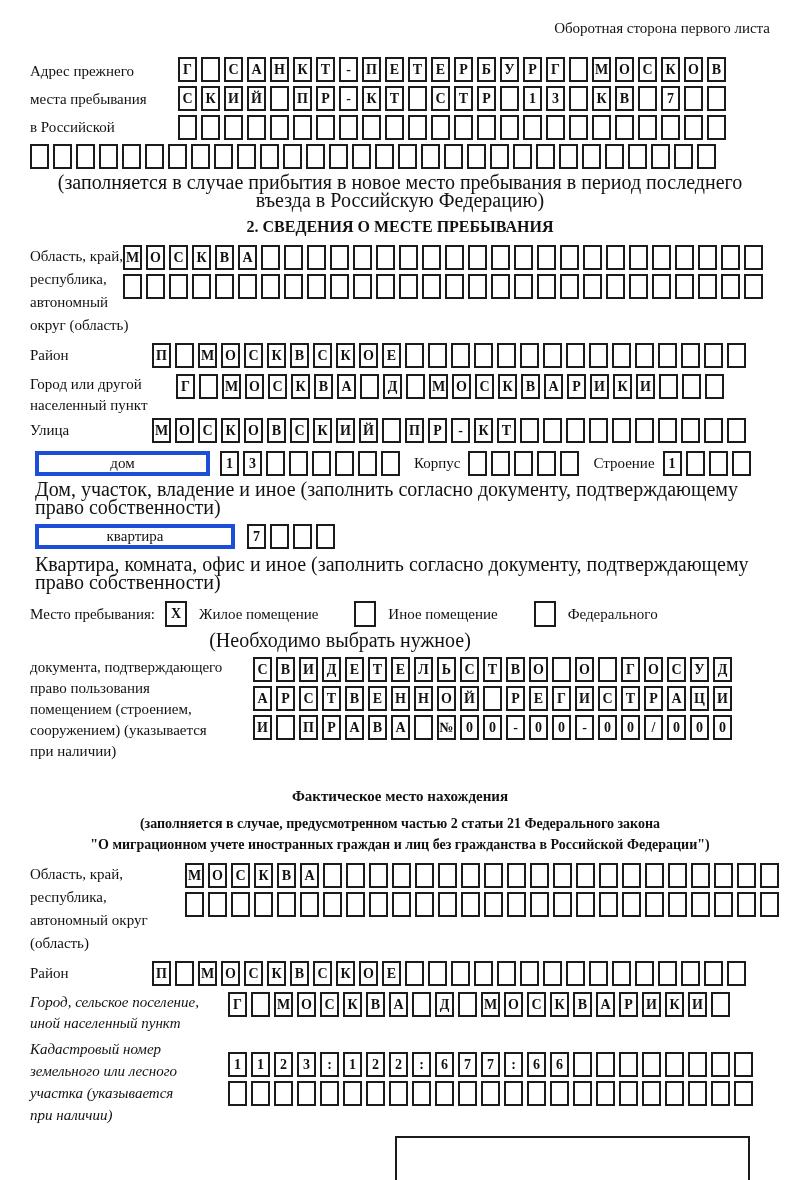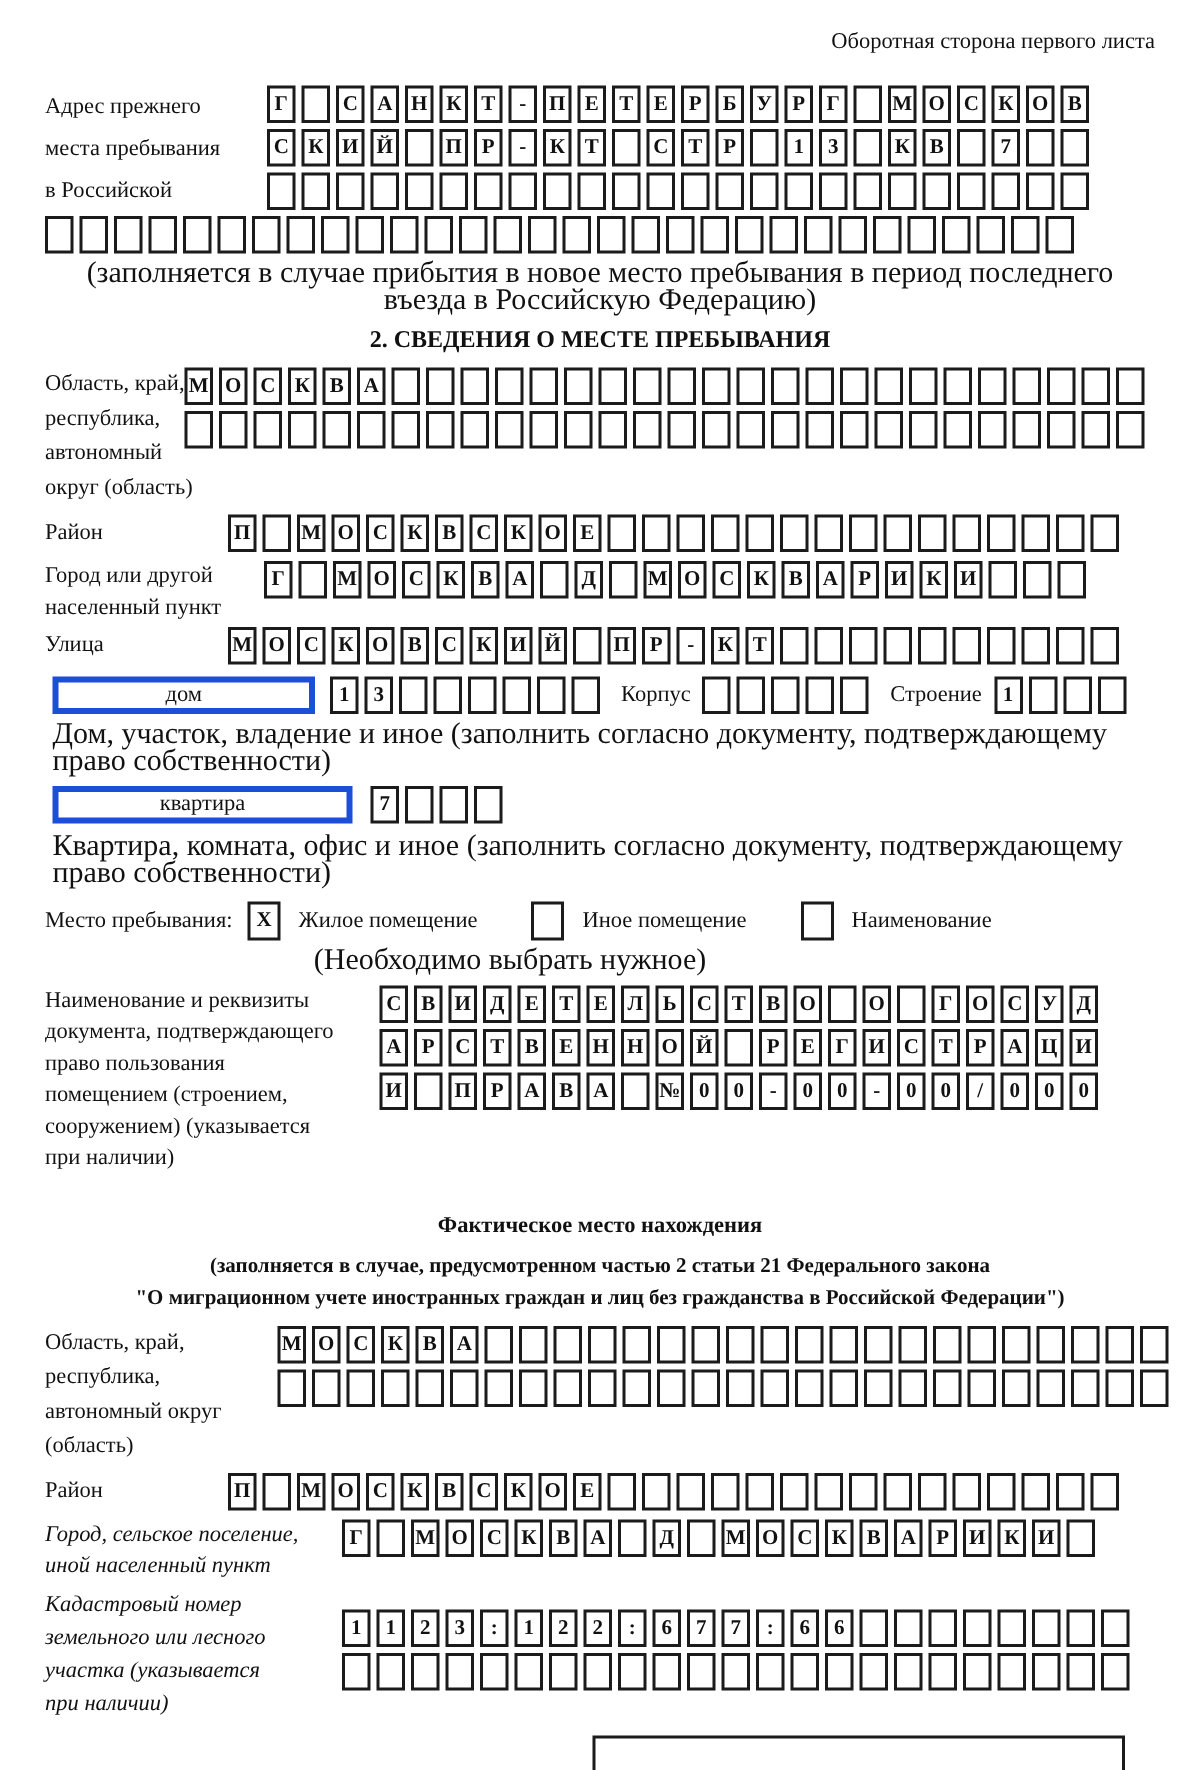--- a/index.html
+++ b/index.html
@@ -397,27 +397,26 @@
 </div>
 <div class="caption" style="margin-left:5px">Квартира, комната, офис и иное (заполнить согласно документу, подтверждающему право собственности)</div>
 
 <div class="stay-row">
   <span>Место пребывания:</span>
   <span class="cell cbox">X</span>
   <span class="stay-opt">Жилое помещение</span>
   <span class="cell cbox"></span>
   <span class="stay-opt">Иное помещение</span>
   <span class="cell cbox"></span>
-  <span class="stay-opt">Наименование</span>
+  <span class="stay-opt">Федерального</span>
 </div>
 <div class="caption stay-caption">(Необходимо выбрать нужное)</div>
 
 <div class="flexblock mt4">
   <div class="label w223 lh21">
-      <div>Наименование и реквизиты</div>
       <div>документа, подтверждающего</div>
       <div>право пользования</div>
       <div>помещением (строением,</div>
       <div>сооружением) (указывается</div>
       <div>при наличии)</div>
     </div>
   <div>
     <div class="cellrow">
         <span class="cell">С</span>
         <span class="cell">В</span>

